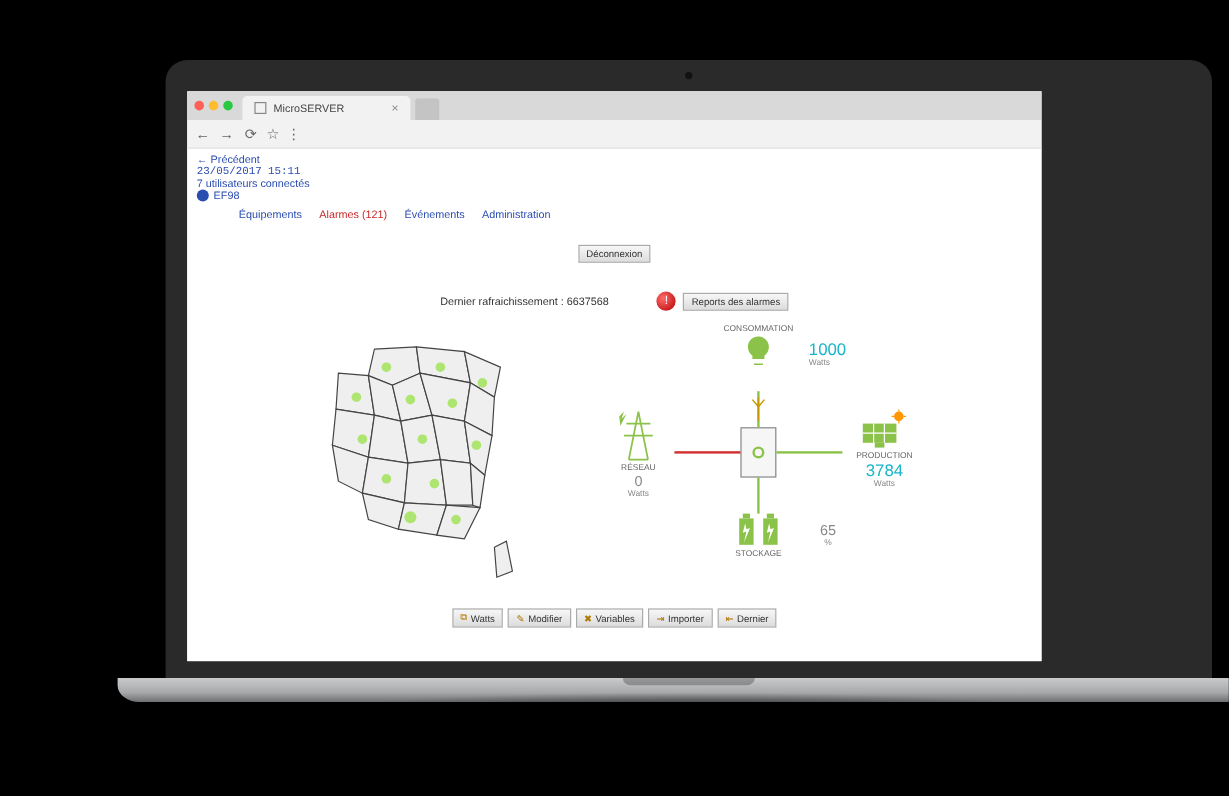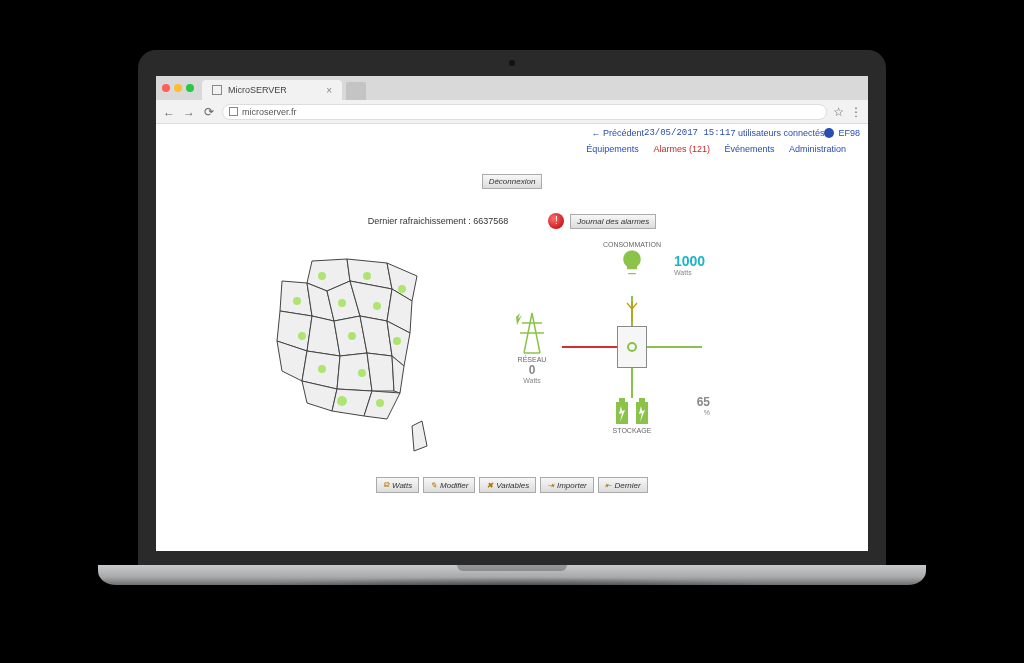--- a/index.html
+++ b/index.html
@@ -1,19 +1,19 @@
 <!DOCTYPE html>
 <html><head>
 <meta charset="utf-8">
 <style>
 * { margin: 0; padding: 0; box-sizing: border-box; font-family: Arial, Helvetica, sans-serif; }
 body { background: #000; width: 1024px; height: 663px; overflow: hidden; position: relative; }
 
 
-.laptop { position: absolute; left: 138px; top: 50px; width: 748px; }
+.laptop { position: absolute; left: 138px; top: 50px; width: 872px; }
 .screen-bezel { background: #2a2a2a; border-radius: 18px 18px 0 0; padding: 26px 18px 14px 18px; position: relative; }
 .camera { position: absolute; top: 10px; left: 50%; transform: translateX(-50%); width: 6px; height: 6px; background: #111; border-radius: 50%; }
 .screen { background: #fff; width: 712px; height: 475px; overflow: hidden; }
 .base { height: 20px; background: linear-gradient(#c9cacc, #a8a9ab 60%, #6e6f71); border-radius: 0 0 18px 18px / 0 0 14px 14px; position: relative; margin: 0 -40px; }
 .base::before { content: ""; position: absolute; top: 0; left: 50%; transform: translateX(-50%); width: 110px; height: 6px; background: rgba(0,0,0,.25); border-radius: 0 0 8px 8px; }
 .shadow { position: absolute; left: 50%; transform: translateX(-50%); bottom: -22px; width: 620px; height: 30px; background: radial-gradient(ellipse at center, rgba(0,0,0,.55), transparent 70%); }
 
 
 .tab-strip { background: #d9d9d9; height: 24px; display: flex; align-items: end; padding-left: 6px; }
 .traffic { display: flex; gap: 4px; align-self: center; margin-right: 8px; }
@@ -25,51 +25,51 @@
 .new-tab { width: 20px; height: 18px; background: #c4c4c4; margin-left: 4px; border-radius: 2px 2px 0 0; }
 .url-bar { background: #f2f2f2; height: 24px; display: flex; align-items: center; padding: 0 6px; gap: 6px; border-bottom: 1px solid #ddd; }
 .nav-arrow { color: #666; font-size: 12px; width: 14px; text-align: center; cursor: pointer; }
 .url-field { flex: 1; background: #fff; border: 1px solid #ddd; border-radius: 10px; height: 16px; font-size: 9px; color: #555; padding: 0 6px; display: flex; align-items: center; gap: 4px; }
 .url-field .proto { width: 9px; height: 9px; border: 1px solid #888; display: inline-block; }
 .star { color: #666; font-size: 12px; }
 .menu-dots { color: #666; font-size: 12px; }
 
 
 .page { height: 427px; background: #fff; font-size: 9px; color: #333; position: relative; }
-.top-row { display: flex; justify-content: flex-end; padding: 4px 8px; }
+.top-row { display: flex; justify-content: flex-start; padding: 4px 8px; flex-direction: column; }
 .back-link { color: #2a4db0; cursor: pointer; }
 .datetime { color: #2a4db0; font-family: Liberation Mono, monospace; }
 .users-connected { color: #2a4db0; }
 .user-box { color: #2a4db0; display: flex; align-items: center; gap: 4px; }
 .user-box .avatar { width: 10px; height: 10px; background: #2a4db0; border-radius: 50%; display: inline-block; }
 
-.nav1, .nav2 { text-align: right; padding: 2px 16px; }
+.nav1, .nav2 { text-align: left; padding: 2px 1px; margin-left: 36px; }
 .nav1 span, .nav2 span { color: #2a4db0; margin: 0 6px; cursor: pointer; }
 .nav1 .alarmes { color: #c62828; }
 
 .disconnect-row { text-align: center; margin-top: 18px; }
-.btn { background: linear-gradient(#f7f7f7,#dcdcdc); border: 1px solid #aaa; font-size: 8px; padding: 2px 6px; cursor: pointer; color: #333; display: inline-flex; align-items: center; gap: 3px; font-style: italic; }
+.btn { background: linear-gradient(#f7f7f7,#dcdcdc); border: 1px solid #aaa; font-size: 8px; padding: 2px 6px; cursor: pointer; color: #333; display: inline-flex; align-items: center; gap: 3px; }
 .btn .btn-icon { font-size: 8px; color: #b07600; }
 
 .refresh-row { display: flex; justify-content: center; align-items: center; gap: 40px; margin-top: 24px; }
 .refresh-row .alarm-icon { width: 16px; height: 16px; border-radius: 50%; background: radial-gradient(circle at 35% 35%, #ff6b6b, #b30000); display: inline-block; position: relative; }
 .refresh-row .alarm-icon::after { content: "!"; color: #fff; font-size: 10px; position: absolute; left: 50%; top: 50%; transform: translate(-50%,-54%); }
 
 .main-row { display: flex; justify-content: center; gap: 40px; margin-top: 12px; }
 
 
 .map { width: 200px; height: 220px; position: relative; }
 .map svg { width: 100%; height: 100%; }
 .map path { fill: #efefef; stroke: #444; stroke-width: 1; }
 .map .pin { fill: #aee571; }
 
 
 .energy { width: 280px; height: 210px; position: relative; font-size: 7px; color: #555; }
 .energy .label { text-align: center; font-size: 7px; color: #666; }
-.energy .value { font-size: 14px; font-weight: bold; }
+.energy .value { font-size: 14px; font-weight: normal; }
 .energy .unit { font-size: 7px; color: #888; }
 .energy .node { position: absolute; text-align: center; }
 .energy .center-box { position: absolute; left: 125px; top: 85px; width: 30px; height: 42px; border: 1px solid #888; background: #f6f6f6; display: flex; align-items: center; justify-content: center; }
 .energy .center-box .gear { width: 10px; height: 10px; border: 2px solid #8bc34a; border-radius: 50%; }
 .energy .line { position: absolute; height: 2px; }
 
 .toolbar { text-align: center; margin-top: 16px; display: flex; justify-content: center; gap: 4px; }
 </style>
 </head>
 <body>
@@ -90,24 +90,20 @@
           <span>MicroSERVER</span>
           <span class="close">×</span>
         </div>
         <div class="new-tab"></div>
       </div>
 
       <div class="url-bar">
         <span class="nav-arrow">←</span>
         <span class="nav-arrow">→</span>
         <span class="nav-arrow">⟳</span>
-        <div class="url-field">
-          <span class="proto"></span>
-          <span>microserver.fr</span>
-        </div>
         <span class="star">☆</span>
         <span class="menu-dots">⋮</span>
       </div>
 
       <div class="page">
         <div class="top-row">
           <span class="back-link">← Précédent</span>
           <span class="datetime">23/05/2017 15:11</span>
           <span class="users-connected">7 utilisateurs connectés</span>
           <span class="user-box">
@@ -127,21 +123,21 @@
           <button class="btn">
               <span>Déconnexion</span>
             </button>
         </div>
 
         <div class="refresh-row">
           <span>Dernier rafraichissement : 6637568</span>
           <span style="display:flex;align-items:center;gap:6px;">
             <span class="alarm-icon"></span>
             <button class="btn">
-                <span>Journal des alarmes</span>
+                <span>Reports des alarmes</span>
               </button>
           </span>
         </div>
 
         <div class="main-row">
 
           <div class="map">
             <svg viewBox="0 0 200 220">
 
               <path d="M60 20 L95 18 L98 40 L75 50 L55 42 Z"></path>
@@ -212,33 +208,54 @@
             <div class="node" style="left:10px; top:70px; width:60px;">
               <svg width="36" height="44" viewBox="0 0 36 44">
                 <path fill="none" stroke="#8bc34a" stroke-width="1.5" d="M18 2 L10 42 M18 2 L26 42 M8 12 H28 M6 22 H30 M10 42 H26"></path>
                 <path fill="#8bc34a" d="M2 6 L6 2 L4 8 L8 4 L3 14 Z"></path>
               </svg>
               <div class="label">RÉSEAU</div>
               <div class="value" style="color:#888;font-size:12px;">0</div>
               <div class="unit">Watts</div>
             </div>
 
+            <div class="node" style="left:210px; top:70px; width:70px;">
+              <svg width="40" height="34" viewBox="0 0 40 34">
+                <circle cx="32" cy="6" r="4" fill="#ff9800"></circle>
+                <g stroke="#ff9800" stroke-width="1">
+                    <line x1="32" y1="0" x2="32" y2="2"></line>
+                    <line x1="32" y1="10" x2="32" y2="12"></line>
+                    <line x1="26" y1="6" x2="28" y2="6"></line>
+                    <line x1="36" y1="6" x2="38" y2="6"></line>
+                  </g>
+                <rect x="2" y="12" width="28" height="16" fill="#8bc34a"></rect>
+                <g stroke="#fff" stroke-width="1">
+                    <line x1="2" y1="20" x2="30" y2="20"></line>
+                    <line x1="11" y1="12" x2="11" y2="28"></line>
+                    <line x1="20" y1="12" x2="20" y2="28"></line>
+                  </g>
+                <rect x="12" y="28" width="8" height="4" fill="#8bc34a"></rect>
+              </svg>
+              <div class="label">PRODUCTION</div>
+              <div class="value" style="color:#1ab5c9;">3784</div>
+              <div class="unit">Watts</div>
+            </div>
 
             <div class="node" style="left:105px; top:155px; width:70px;">
               <svg width="40" height="30" viewBox="0 0 40 30">
                 <rect x="4" y="6" width="12" height="22" fill="#8bc34a"></rect>
                   <rect x="7" y="2" width="6" height="4" fill="#8bc34a"></rect>
                 <rect x="24" y="6" width="12" height="22" fill="#8bc34a"></rect>
                   <rect x="27" y="2" width="6" height="4" fill="#8bc34a"></rect>
                 <path fill="#fff" d="M9 10 L7 18 L10 17 L8 26 L13 14 L10 15 Z"></path>
                 <path fill="#fff" d="M29 10 L27 18 L30 17 L28 26 L33 14 L30 15 Z"></path>
               </svg>
               <div class="label">STOCKAGE</div>
             </div>
-            <div class="node" style="left:178px; top:154px; width:40px; text-align:right;">
+            <div class="node" style="left:178px; top:164px; width:40px; text-align:center;">
               <div class="value" style="color:#888;font-size:12px;">65</div>
               <div class="unit">%</div>
             </div>
           </div>
         </div>
 
         <div class="toolbar">
           <button class="btn">
               <span class="btn-icon">⧉</span>
               <span>Watts</span>

